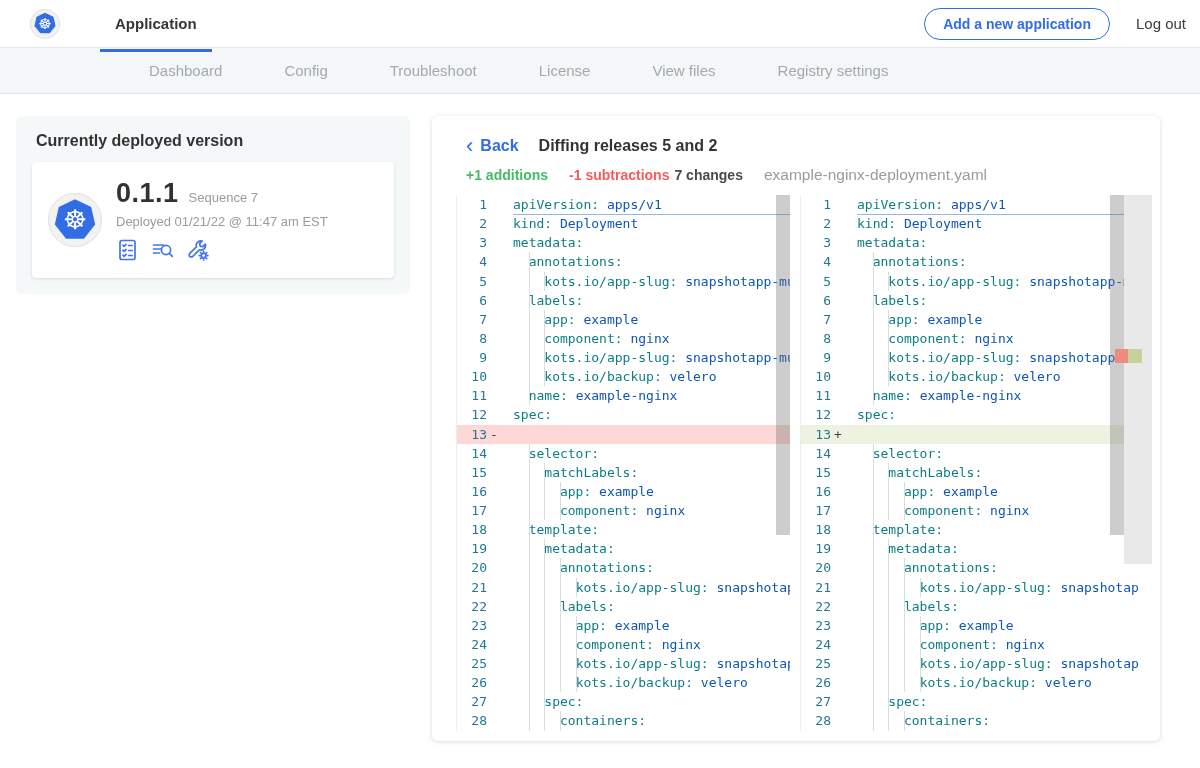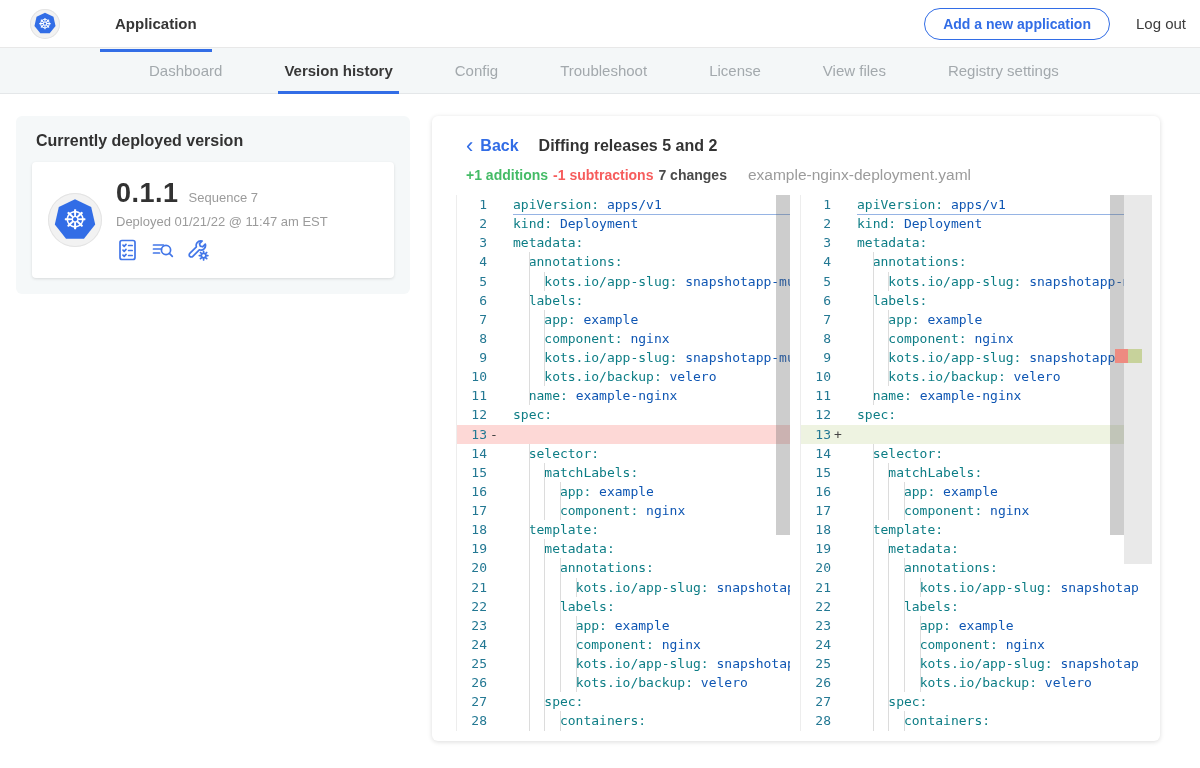--- a/index.html
+++ b/index.html
@@ -54,21 +54,21 @@
   
   .diff-card { flex:1; margin-left:22px; background:#fff; border-radius:6px;
                box-shadow:0 1px 5px rgba(0,0,0,.14); padding-bottom:10px; }
   .diff-head { display:flex; align-items:center; gap:20px; padding:21px 0 0 34px; }
   .back-link { display:flex; align-items:center; gap:7px; color:var(--accent-blue);
                font-size:16px; font-weight:700; cursor:pointer; }
   .back-chevron { font-size:22px; line-height:14px; font-weight:400; }
   .diff-title { font-size:16px; font-weight:700; color:#333; }
   .diff-stats { display:flex; align-items:baseline; gap:5px; padding:11px 0 11px 34px; font-size:14px; }
   .stat-add { color:var(--additions-green); font-weight:700; }
-  .stat-sub { color:var(--subtractions-red); font-weight:700; }
+  .stat-sub { color:var(--subtractions-red); font-weight:700;margin-left:16px; }
   .stat-chg { color:#4a4a4a; font-weight:700; }
   .stat-file { color:#9b9b9b; font-size:15.5px; margin-left:16px; font-weight:400; }
 
   
   .panes { display:flex; gap:10px; margin:0 8px 0 24px; }
   .pane { position:relative; overflow:hidden; background:#fff; height:536px; border-left:1px solid #ededed; }
   .pane-left { width:334px; }
   .pane-right { flex:1; }
   .code-line { display:flex; height:19.14px; line-height:19.14px;
                font-family:"DejaVu Sans Mono", monospace; font-size:13px; }
@@ -105,21 +105,20 @@
       <span class="hept">☸</span>
     </span>
   <div class="top-tab active">Application</div>
   <div class="spacer"></div>
   <button class="add-btn">Add a new application</button>
   <span class="logout">Log out</span>
 </header>
 
 <nav class="subnav" id="subnav">
     <div class="sub-tab">Dashboard</div>
-    <div class="sub-tab active">Version history</div>
     <div class="sub-tab">Config</div>
     <div class="sub-tab">Troubleshoot</div>
     <div class="sub-tab">License</div>
     <div class="sub-tab">View files</div>
     <div class="sub-tab">Registry settings</div>
   </nav>
 
 <main class="main">
 
   <aside class="version-outer">

